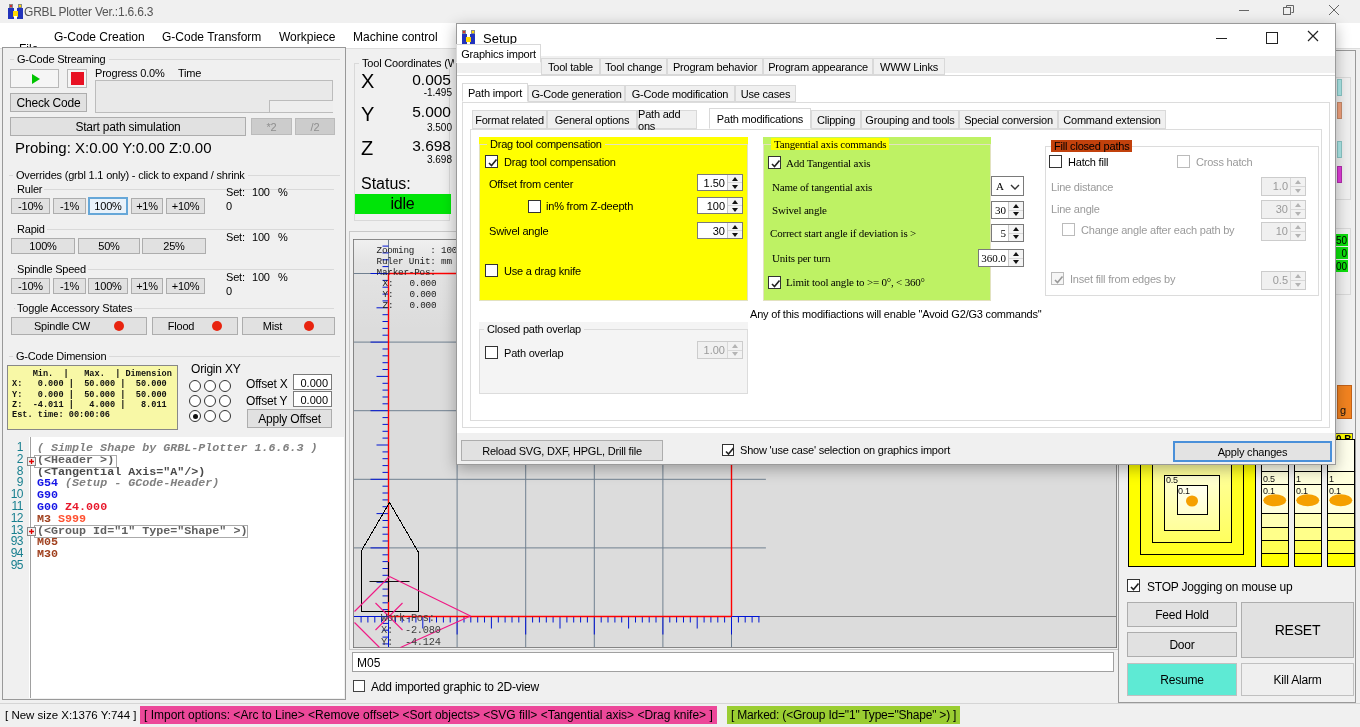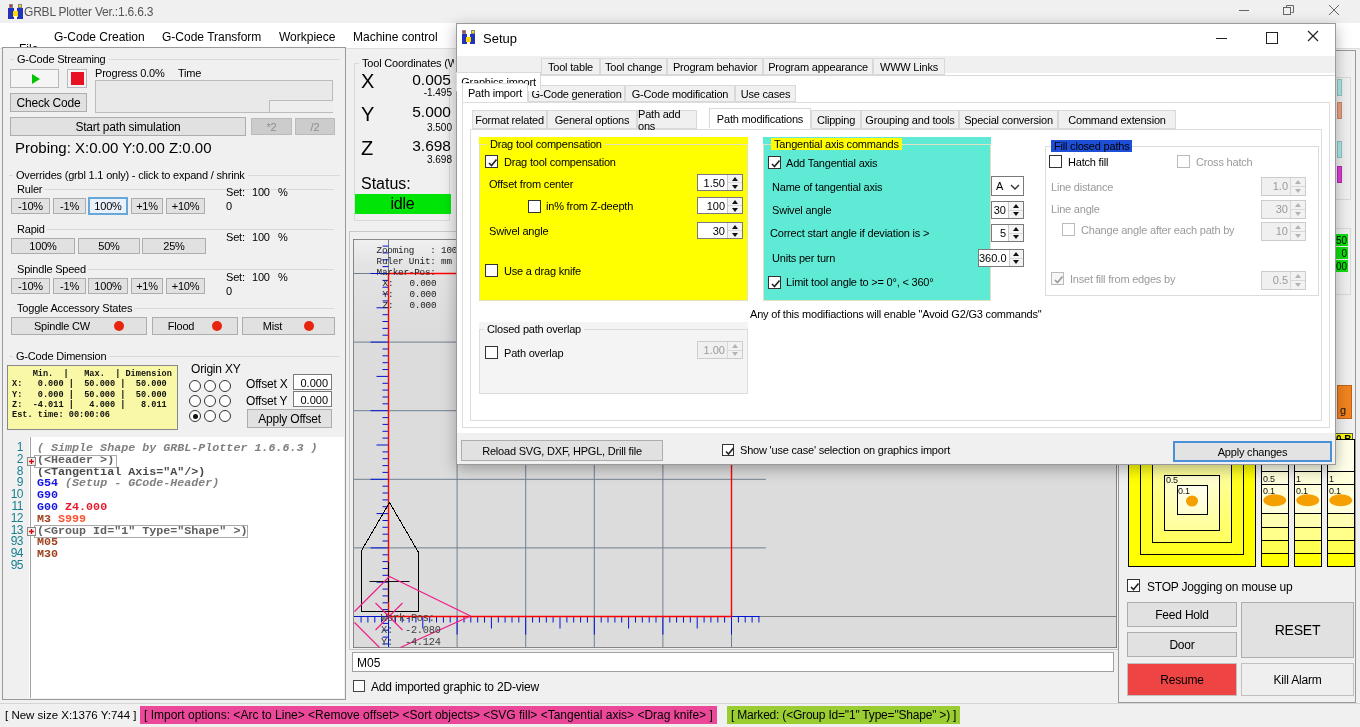--- a/index.html
+++ b/index.html
@@ -483,21 +483,21 @@
   </svg>
 <div class="cb" style="left:1127px;top:579px;">
     <svg class="ck" width="12" height="12">
       <path d="M2 6 L4.5 8.5 L9.5 2.5" stroke="#222" stroke-width="1.6" fill="none"></path>
     </svg>
   </div>
 <div class="lab" style="left:1147px;top:580px;font-size:12px;">STOP Jogging on mouse up</div>
 <div class="btn" style="left:1127px;top:602px;width:110px;height:25px;font-size:12px;">Feed Hold</div>
 <div class="btn" style="left:1241px;top:602px;width:113px;height:56px;font-size:14px;">RESET</div>
 <div class="btn" style="left:1127px;top:632px;width:110px;height:25px;font-size:12px;">Door</div>
-<div class="btn" style="left:1127px;top:663px;width:110px;height:33px;font-size:12px;background:#ef4444;border-color:#c0c0c0;">Resume</div>
+<div class="btn" style="left:1127px;top:663px;width:110px;height:33px;font-size:12px;background:#5eead4;border-color:#c0c0c0;">Resume</div>
 <div class="btn" style="left:1241px;top:663px;width:113px;height:33px;font-size:12px;background:#efefef;border-color:#c0c0c0;">Kill Alarm</div>
 
 <div class="abs" style="left:0;top:703px;width:1360px;height:24px;background:#f0f0f0;border-top:1px solid #d5d5d5;"></div>
 <div class="abs" style="left:5px;top:709px;font-size:11.5px;letter-spacing:0;">[ New size X:1376  Y:744 ]</div>
 <div class="abs" style="left:140px;top:706px;height:18px;background:#ec4899;font-size:12px;letter-spacing:0;padding:2px 4px 0 4px;">[ Import options: &lt;Arc to Line&gt; &lt;Remove offset&gt; &lt;Sort objects&gt; &lt;SVG fill&gt; &lt;Tangential axis&gt; &lt;Drag knife&gt;  ]</div>
 <div class="abs" style="left:727px;top:706px;height:18px;background:#9acd32;font-size:12px;letter-spacing:-0.2px;padding:2px 4px 0 4px;">[ Marked: (&lt;Group Id="1" Type="Shape" &gt;) ]</div>
 
 <div class="abs" style="left:456px;top:23px;width:880px;height:442px;background:#f0f0f0;border:1px solid #9a9a9a;box-shadow:0 4px 14px rgba(0,0,0,0.3);z-index:10;"></div>
 <div class="abs" style="left:457px;top:24px;width:878px;height:32px;background:#fff;z-index:11;"></div>
 <div class="abs" style="left:461px;top:30px;width:15px;height:15px;z-index:12;">
@@ -511,42 +511,42 @@
       <rect x="11" y="1" width="2" height="2" fill="#ffd800"></rect>
     </svg></div>
 <div class="abs" style="left:483px;top:31px;font-size:13px;letter-spacing:0;z-index:12;">Setup</div>
 <svg class="abs" style="left:1210px;top:28px;z-index:12;" width="120" height="20">
 <line x1="6" y1="10.5" x2="17" y2="10.5" stroke="#222" stroke-width="1"></line>
 <rect x="56.5" y="4.5" width="11" height="11" fill="none" stroke="#222"></rect>
 <path d="M98 3 l10 10 M108 3 l-10 10" stroke="#222" stroke-width="1.2"></path>
 </svg>
 
 <div class="abs" style="left:457px;top:73px;width:878px;height:360px;background:#fff;z-index:11;"></div>
-<div class="tab tabsel" style="left:456px;top:72px;width:85px;height:19px;z-index:12;">Graphics import</div>
+<div class="tab tabsel" style="left:456px;top:44px;width:85px;height:19px;z-index:12;">Graphics import</div>
 <div class="tab" style="left:541px;top:58px;width:59px;height:17px;z-index:11;">Tool table</div>
 <div class="tab" style="left:600px;top:58px;width:67px;height:17px;z-index:11;">Tool change</div>
 <div class="tab" style="left:667px;top:58px;width:96px;height:17px;z-index:11;">Program behavior</div>
 <div class="tab" style="left:763px;top:58px;width:110px;height:17px;z-index:11;">Program appearance</div>
 <div class="tab" style="left:873px;top:58px;width:72px;height:17px;z-index:11;">WWW Links</div>
 <div class="abs" style="left:457px;top:74.5px;width:878px;height:1px;background:#d9d9d9;z-index:11;"></div>
 
 <div class="tab tabsel" style="left:462px;top:83px;width:66px;height:19px;z-index:12;text-align:right;">Path import</div>
 <div class="tab" style="left:528px;top:85px;width:97px;height:17px;z-index:11;">G-Code generation</div>
 <div class="tab" style="left:625px;top:85px;width:110px;height:17px;z-index:11;">G-Code modification</div>
 <div class="tab" style="left:735px;top:85px;width:61px;height:17px;z-index:11;">Use cases</div>
 <div class="abs" style="left:462px;top:101.5px;width:868px;height:326px;border:1px solid #dcdcdc;background:#fff;z-index:11;"></div>
 
 <div class="tab tabsel" style="left:709px;top:108px;width:102px;height:21px;z-index:13;">Path modifications</div>
 <div class="tab" style="left:472px;top:110px;width:75px;height:19px;z-index:12;">Format related</div>
 <div class="tab" style="left:547px;top:110px;width:90px;height:19px;z-index:12;">General options</div>
 <div class="tab" style="left:637px;top:110px;width:60px;height:19px;z-index:12;">Path add ons</div>
 <div class="tab" style="left:811px;top:110px;width:50px;height:19px;z-index:12;">Clipping</div>
 <div class="tab" style="left:861px;top:110px;width:98px;height:19px;z-index:12;">Grouping and tools</div>
 <div class="tab" style="left:959px;top:110px;width:99px;height:19px;z-index:12;">Special conversion</div>
-<div class="tab" style="left:1058px;top:110px;width:118px;height:19px;z-index:12;text-align:right;">Command extension</div>
+<div class="tab" style="left:1058px;top:110px;width:108px;height:19px;z-index:12;text-align:right;">Command extension</div>
 <div class="abs" style="left:470px;top:128.5px;width:852px;height:292px;border:1px solid #dcdcdc;background:#fff;z-index:11;"></div>
 
 <div class="abs" style="left:479px;top:137px;width:269px;height:164px;background:#ffff00;z-index:12;">
 <div class="abs" style="left:0px;top:7px;right:0px;bottom:0px;border:1px solid #e2e2c0;"></div>
 <div class="abs" style="left:8px;top:1px;background:#ffff00;padding:0 3px;font-size:11px;">Drag tool compensation</div>
 <div class="cb" style="left:6px;top:18px;">
       <svg class="ck" width="12" height="12">
         <path d="M2 6 L4.5 8.5 L9.5 2.5" stroke="#222" stroke-width="1.6" fill="none"></path>
       </svg>
     </div>
@@ -585,21 +585,21 @@
         </div>
         <div>
           <div class="td"></div>
         </div>
       </div>
     </div>
 <div class="cb" style="left:6px;top:127px;"></div>
 <div class="lab" style="left:25px;top:128px;">Use a drag knife</div>
 </div>
 
-<div class="abs" style="left:763px;top:137px;width:228px;height:164px;background:#5eead4;z-index:12;">
+<div class="abs" style="left:763px;top:137px;width:228px;height:164px;background:#bef264;z-index:12;font-family:Liberation Serif, serif;">
 <div class="abs" style="left:0px;top:7px;right:0px;bottom:0px;border:1px solid #e2e2c0;"></div>
 <div class="abs" style="left:8px;top:1px;background:#ffff00;padding:0 3px;font-size:11px;">Tangential axis commands</div>
 <div class="cb" style="left:5px;top:19px;">
       <svg class="ck" width="12" height="12">
         <path d="M2 6 L4.5 8.5 L9.5 2.5" stroke="#222" stroke-width="1.6" fill="none"></path>
       </svg>
     </div>
 <div class="lab" style="left:23px;top:20px;">Add Tangential axis</div>
 <div class="lab" style="left:9px;top:44px;">Name of tangential axis</div>
 <div class="abs" style="left:228px;top:39px;width:33px;height:20px;background:#fff;border:1px solid #7a7a7a;">
@@ -649,21 +649,21 @@
         <path d="M2 6 L4.5 8.5 L9.5 2.5" stroke="#222" stroke-width="1.6" fill="none"></path>
       </svg>
     </div>
 <div class="lab" style="left:23px;top:139px;">Limit tool angle to &gt;= 0°, &lt; 360°</div>
 </div>
 
 <div class="abs" style="left:750px;top:308px;font-size:11px;letter-spacing:-0.2px;z-index:12;">Any of this modifiactions will enable "Avoid G2/G3 commands"</div>
 
 <div class="abs" style="left:1045px;top:139px;width:274px;height:157px;z-index:12;">
 <div class="abs" style="left:0px;top:7px;right:0px;bottom:0px;border:1px solid #dcdcdc;"></div>
-<div class="abs" style="left:6px;top:1px;background:#1d4ed8;padding:0 3px;font-size:11px;">Fill closed paths</div>
+<div class="abs" style="left:6px;top:1px;background:#c2410c;padding:0 3px;font-size:11px;">Fill closed paths</div>
 <div class="cb" style="left:4px;top:16px;"></div>
 <div class="lab" style="left:23px;top:17px;">Hatch fill</div>
 <div class="cb" style="left:132px;top:16px;border-color:#bbb;"></div>
 <div class="lab" style="left:151px;top:17px;color:#9a9a9a;">Cross hatch</div>
 <div class="lab" style="left:6px;top:42px;color:#9a9a9a;">Line distance</div>
 <div class="spin dis" style="left:216px;top:38px;width:45px;height:19px;">
       <div class="val">1.0</div>
       <div class="ud">
         <div>
           <div class="tu"></div>

